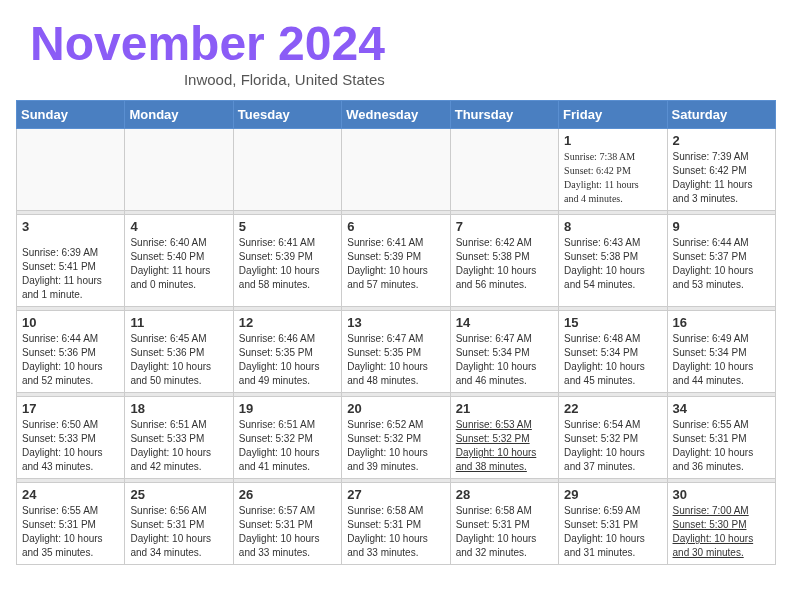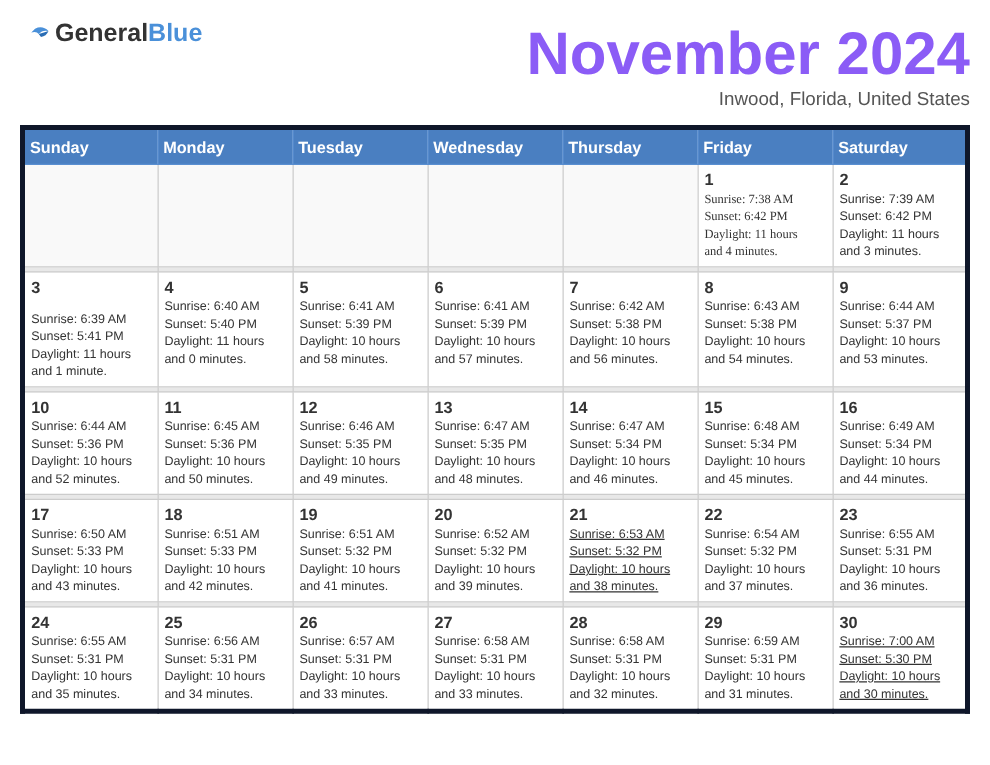--- a/index.html
+++ b/index.html
@@ -40,21 +40,21 @@
       color: #8b5cf6;
       margin-left: 14px;
     }
     .location-title {
       font-size: 15px;
       color: #555;
     }
     .calendar-table {
       width: 100%;
       border-collapse: collapse;
-      border: 4px solid #0f172a;
+      border: 1px solid #0f172a;
     }
     .calendar-table th {
       background: #4a7fc1;
       color: #fff;
       font-size: 13px;
       font-weight: bold;
       padding: 6px 4px;
       text-align: left;
       border: 1px solid #5a8fd1;
     }
@@ -87,31 +87,20 @@
       height: 4px;
       background: #e8e8e8;
       border: 1px solid #ccc;
       padding: 0;
     }
   </style>
 </head>
 <body>
 
 <div class="header-area">
-  <div class="logo">
-    <div class="logo-wrapper">
-      <svg class="logo-bird" viewBox="0 0 40 30">
-        <path d="M20 5 Q30 0 38 8 Q30 6 25 12 Q22 8 15 10 Q18 7 20 5Z" fill="#4a90d9"></path>
-        <path d="M25 12 Q32 10 38 8 Q35 15 28 16Z" fill="#2a6db5"></path>
-      </svg>
-      <div>
-        <span style="font-size:20px;font-weight:bold;color:#333;">General</span><span style="font-size:20px;font-weight:bold;color:#4a90d9;">Blue</span>
-      </div>
-    </div>
-  </div>
   <div class="title-area">
     <div class="month-title">November 2024</div>
     <div class="location-title">Inwood, Florida, United States</div>
   </div>
 </div>
 
 <table class="calendar-table">
   <thead>
     <tr>
     <th>Sunday</th>
@@ -311,21 +300,21 @@
 and 38 minutes.</div>
         </td>
         <td>
           <span class="day-number">22</span>
           <div class="day-info" style="white-space: pre-line;">Sunrise: 6:54 AM
 Sunset: 5:32 PM
 Daylight: 10 hours
 and 37 minutes.</div>
         </td>
         <td>
-          <span class="day-number">23</span>
+          <span class="day-number">34</span>
           <div class="day-info" style="white-space: pre-line;">Sunrise: 6:55 AM
 Sunset: 5:31 PM
 Daylight: 10 hours
 and 36 minutes.</div>
         </td>
       </tr>
       <tr class="row-separator">
         <td></td>
         <td></td>
         <td></td>

